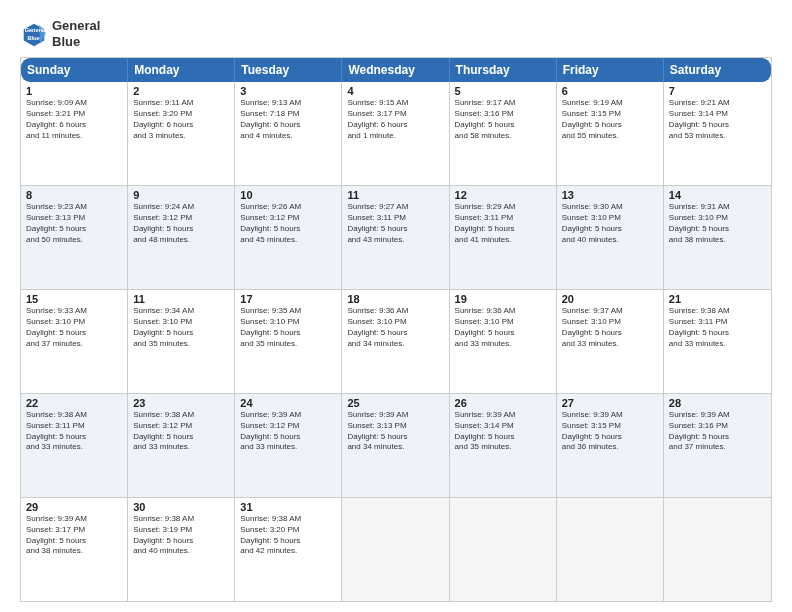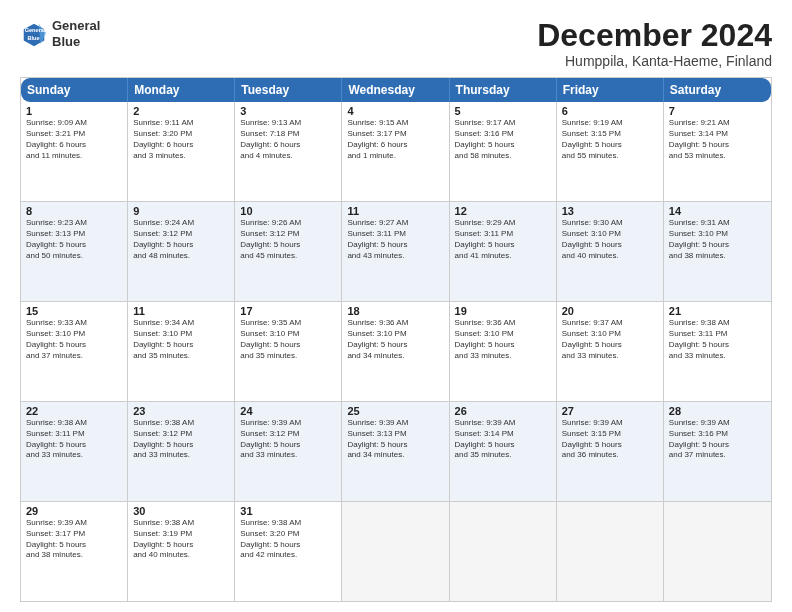--- a/index.html
+++ b/index.html
@@ -12,21 +12,20 @@
     }
     .page {
       width: 792px;
       height: 612px;
       padding: 18px 20px 10px 20px;
       display: flex;
       flex-direction: column;
     }
     .header {
       display: flex;
-      justify-content: space-between;
       align-items: flex-start;
       margin-bottom: 8px;
     }
     .logo {
       display: flex;
       align-items: center;
       gap: 4px;
     }
     .logo-text {
       font-size: 13px;
@@ -119,24 +118,20 @@
         <polygon points="15,4 26,10 26,22 15,28 4,22 4,10" fill="#2e6db4"></polygon>
         <polygon points="20,4 28,14 22,26" fill="#5ba3e0" opacity="0.7"></polygon>
         <text x="5" y="13" font-size="6" font-weight="bold" fill="white">General</text>
         <text x="8" y="21" font-size="6" font-weight="bold" fill="white">Blue</text>
       </svg>
       <div class="logo-text">
         <div>General</div>
         <div>Blue</div>
       </div>
     </div>
-    <div class="title-area">
-      <div class="month-title">December 2024</div>
-      <div class="subtitle">Humppila, Kanta-Haeme, Finland</div>
-    </div>
   </div>
 
   <div class="calendar">
     <div class="cal-header">
     <div class="cal-header-cell">Sunday</div>
         <div class="cal-header-cell">Monday</div>
         <div class="cal-header-cell">Tuesday</div>
         <div class="cal-header-cell">Wednesday</div>
         <div class="cal-header-cell">Thursday</div>
         <div class="cal-header-cell">Friday</div>

